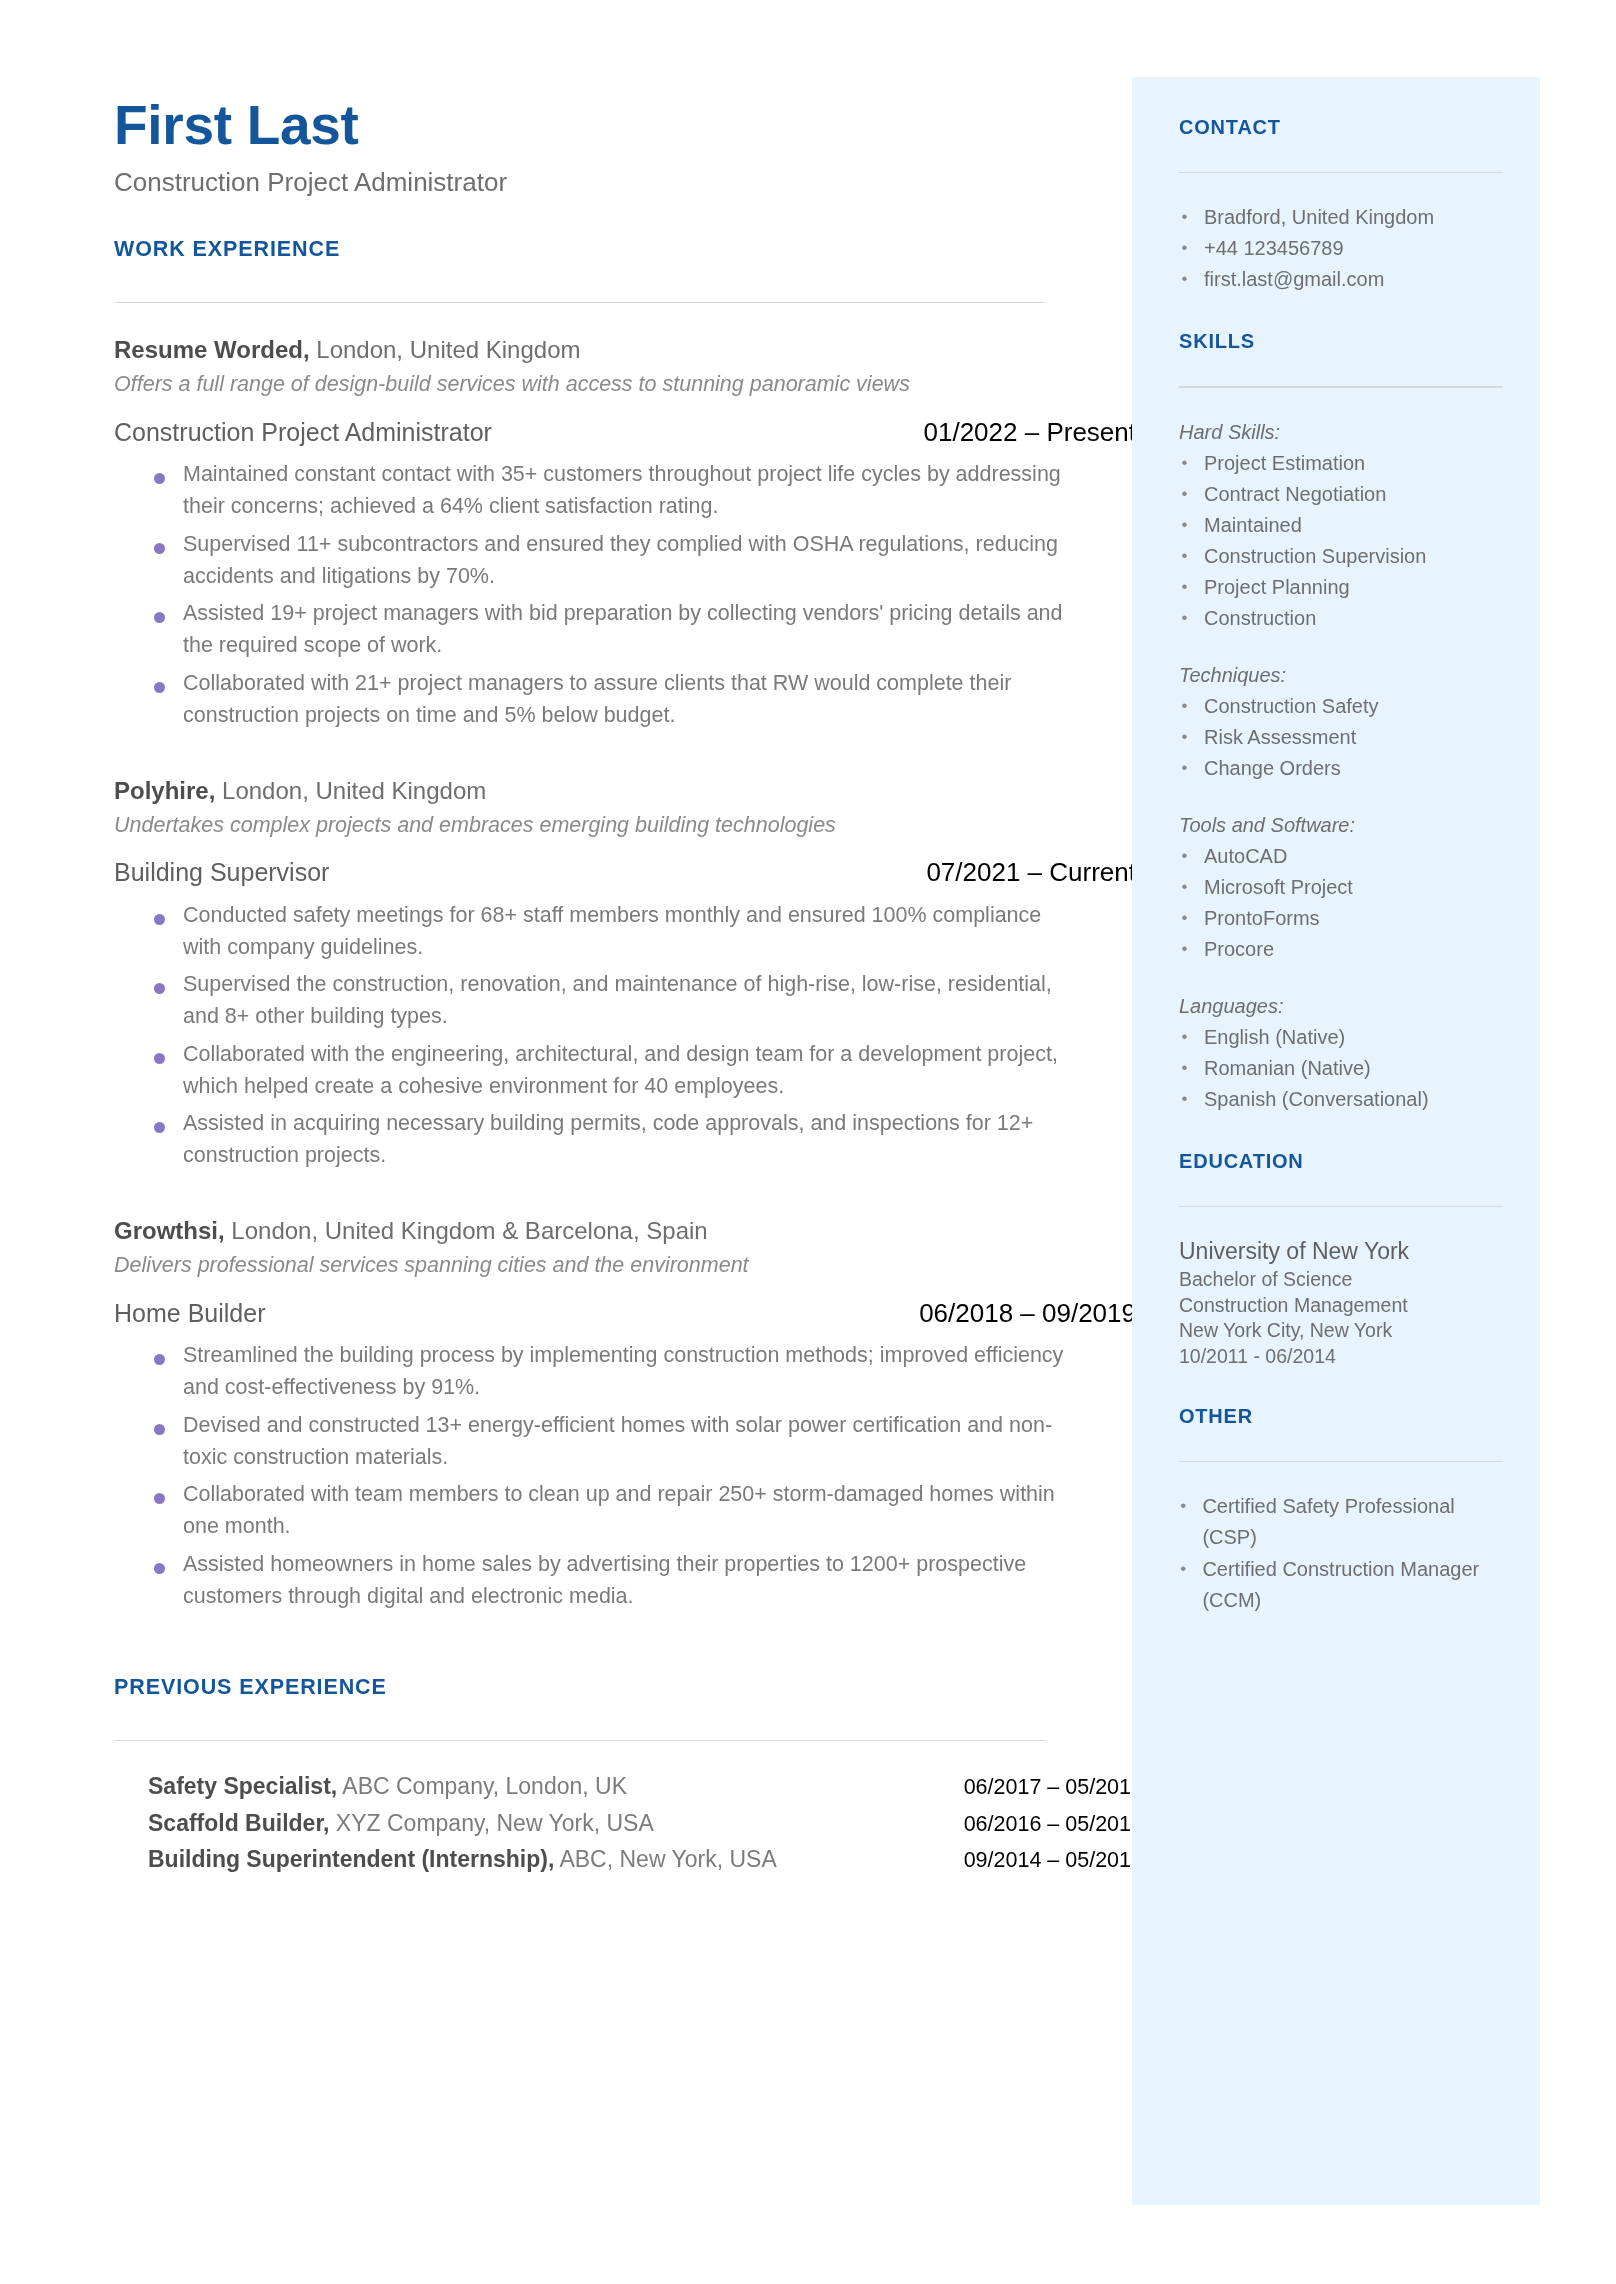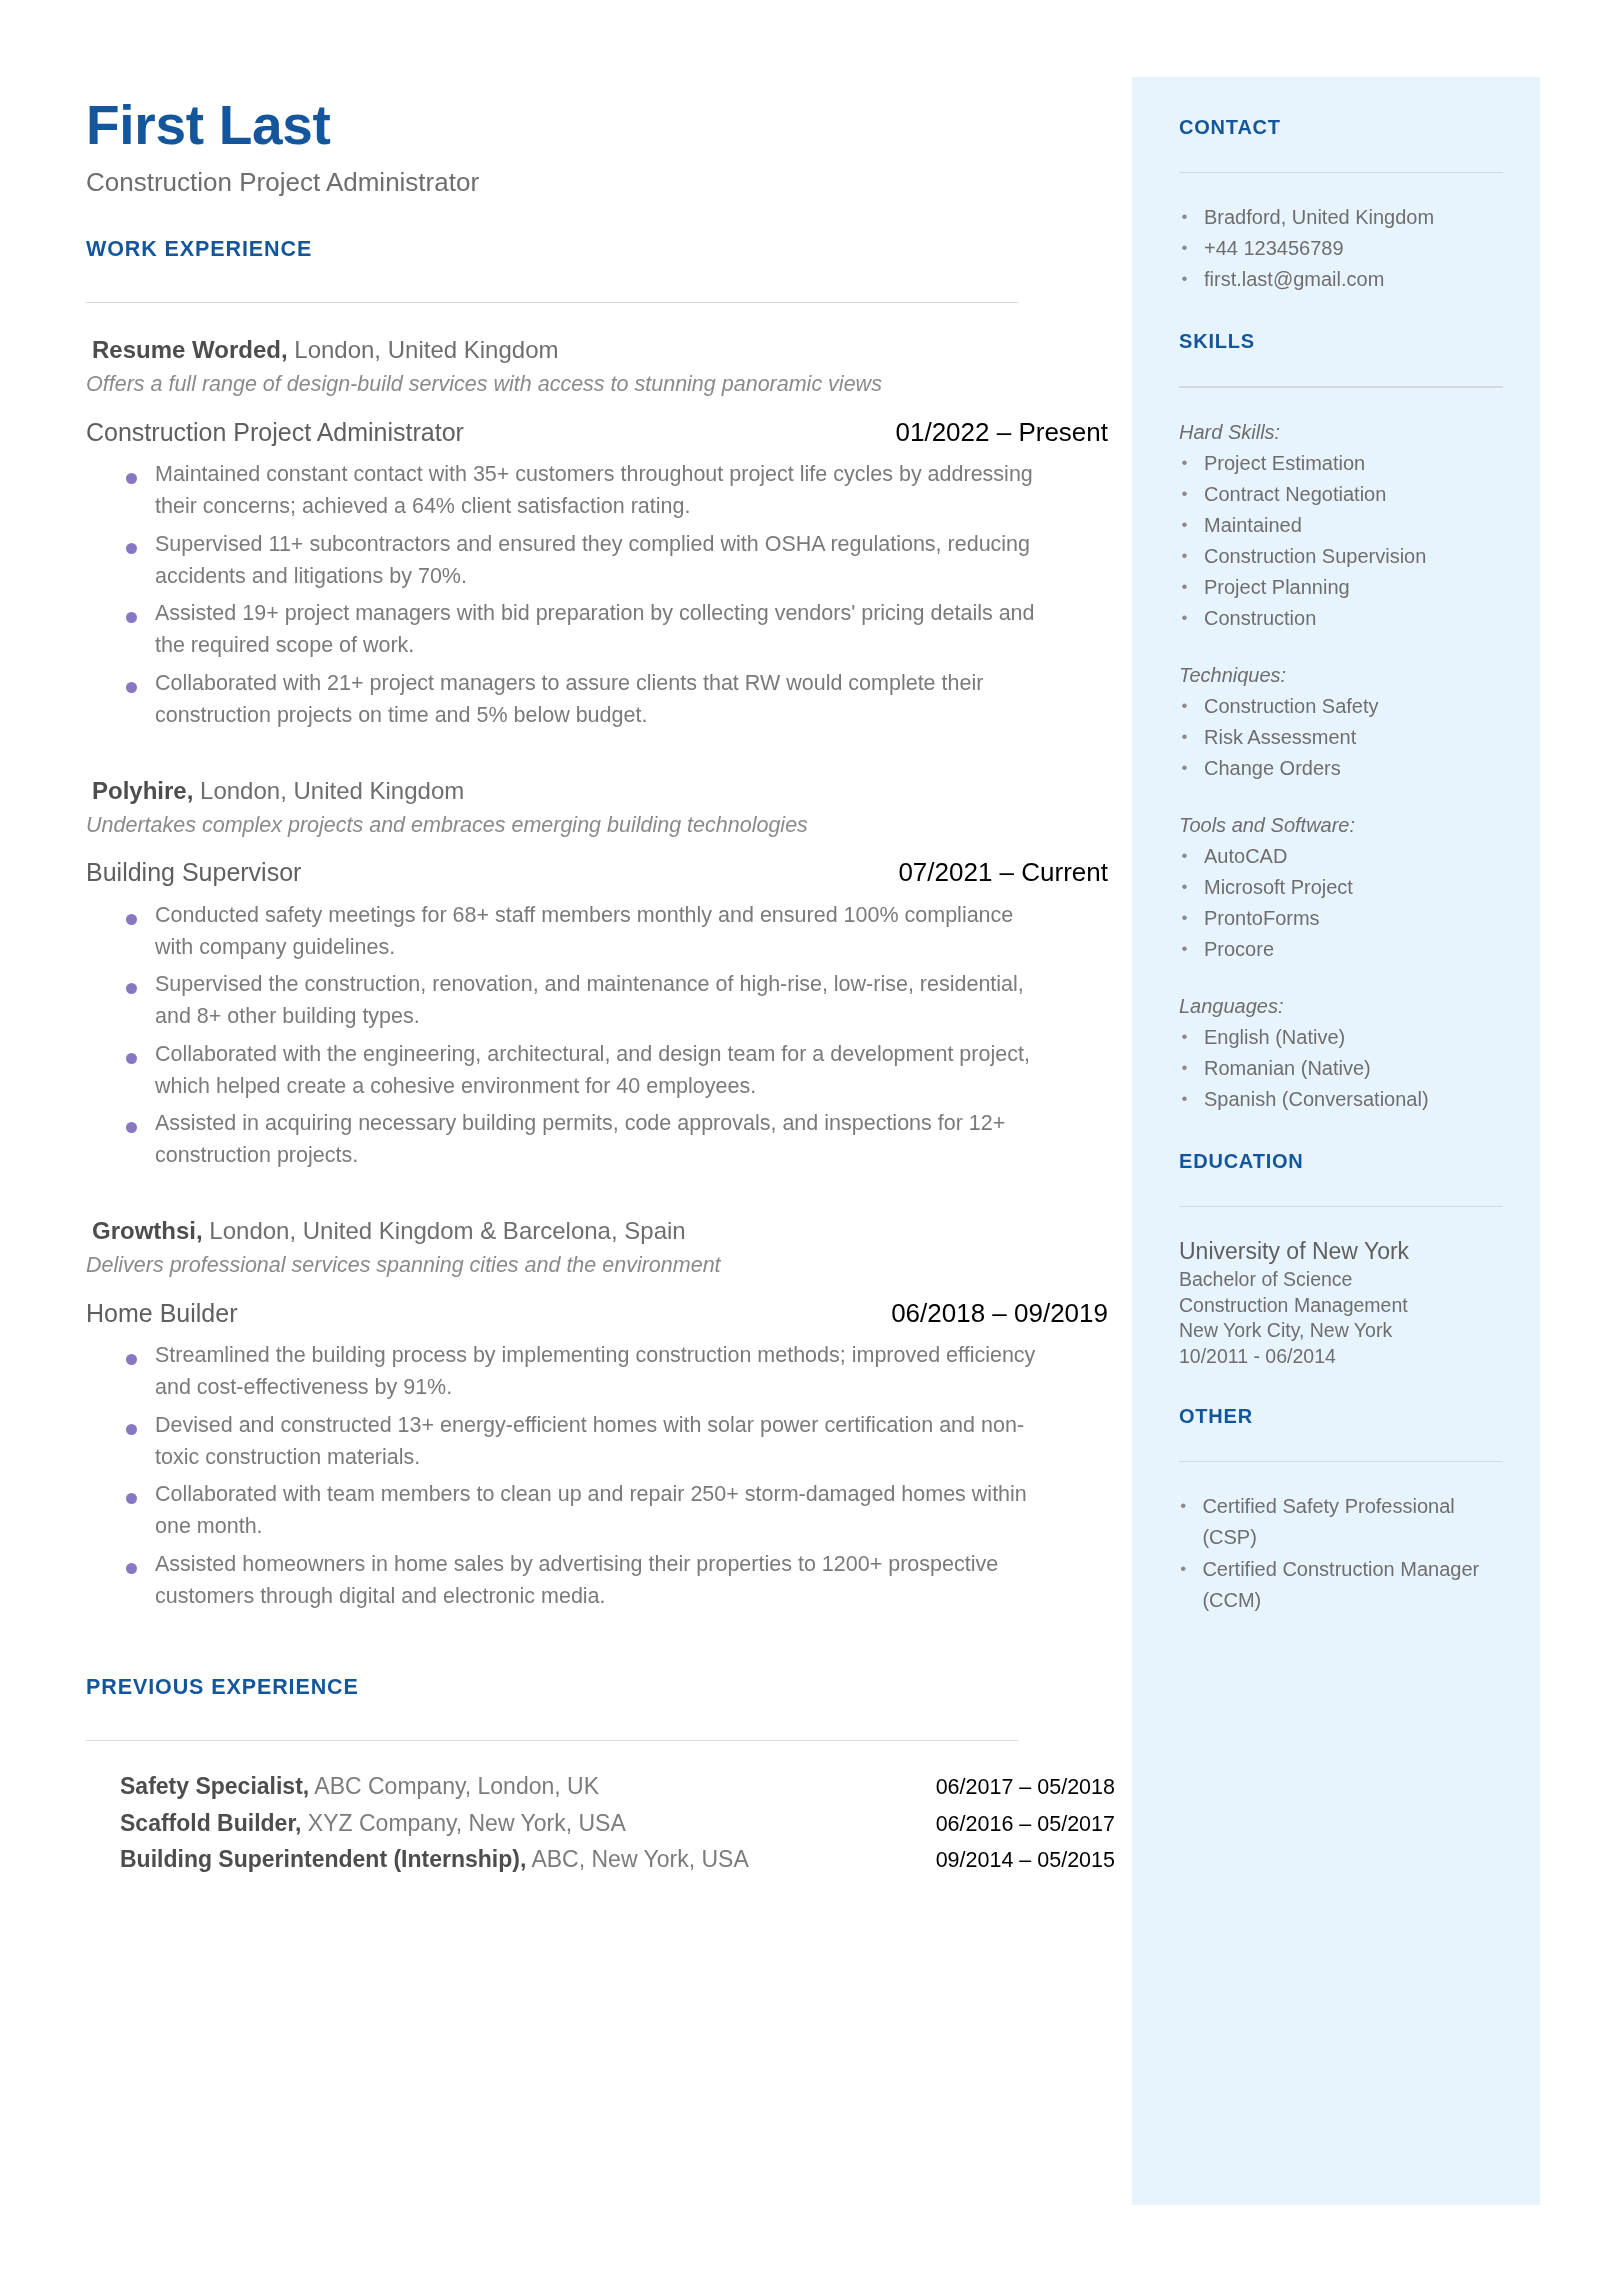--- a/index.html
+++ b/index.html
@@ -7,21 +7,21 @@
     width:1617px; height:2284px;
     background:#ffffff;
     font-family:"Liberation Sans", sans-serif;
     -webkit-font-smoothing:antialiased;
   }
   .page { position:relative; width:1617px; height:2284px; overflow:hidden; }
 
   
   .main-col {
     position:absolute;
-    left:86px; top:98px;
+    left:114px; top:98px;
     width:1022px;
   }
 
   .name {
     font-size:55px;
     font-weight:bold;
     color:#14569b;
     letter-spacing:-0.3px;
     line-height:1.0;
     margin-bottom:14.3px;
@@ -50,21 +50,21 @@
   }
 
   
   .job { margin-bottom:6.5px; }
   .job-company {
     font-size:24px;
     color:#6e6e6e;
     line-height:1.35;
     margin-bottom:2.6px;
   }
-  .job-company b { color:#4d4d4d; font-weight:bold;margin-left:6px; }
+  .job-company b { color:#4d4d4d; font-weight:bold; }
   .job-desc {
     font-size:21.5px;
     font-style:italic;
     color:#8a8a8a;
     line-height:1.4;
     margin-bottom:17px;
   }
   .job-row {
     display:flex;
     align-items:baseline;

